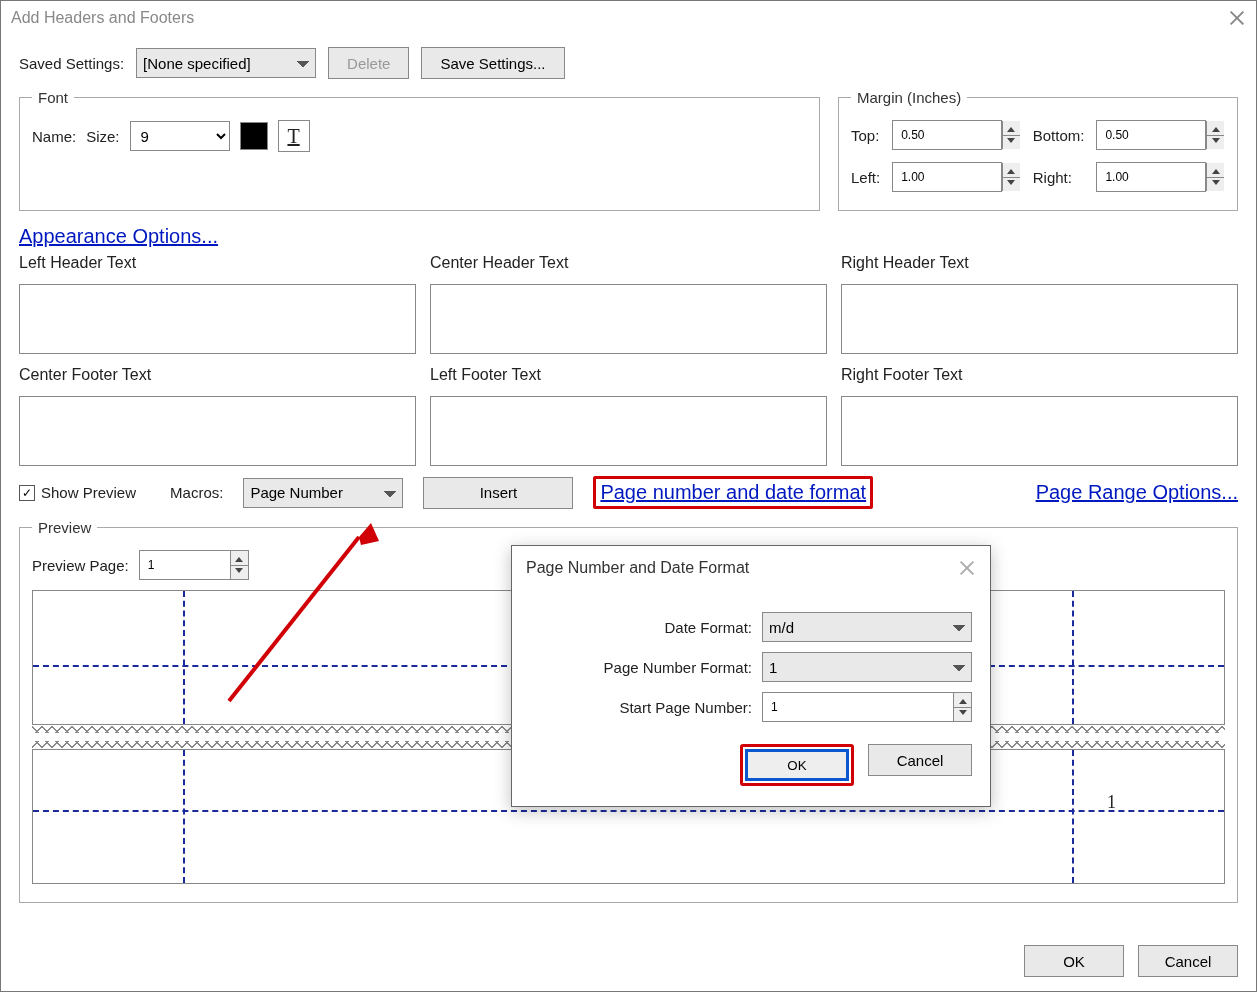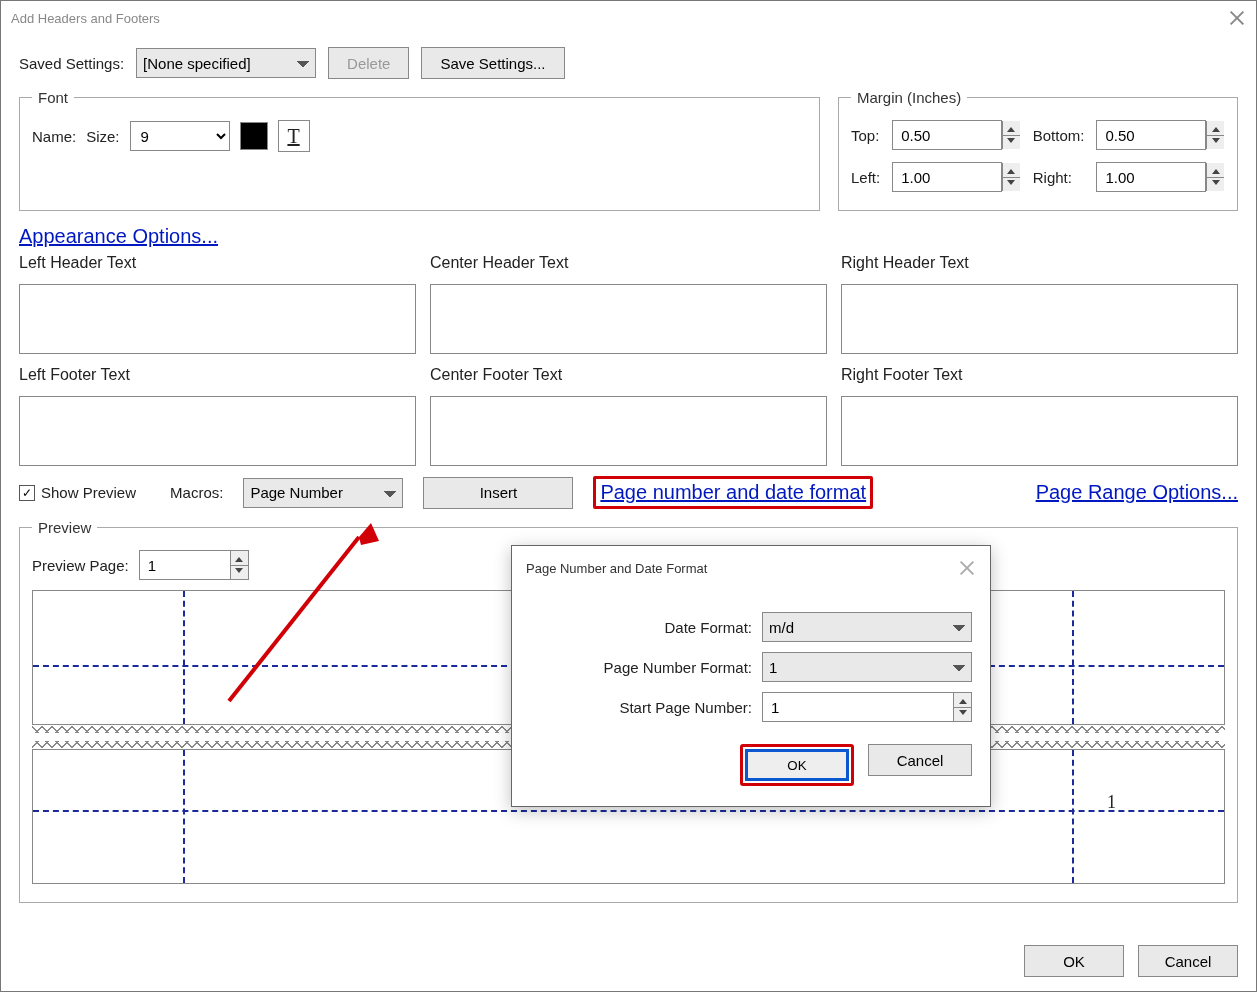--- a/index.html
+++ b/index.html
@@ -1,18 +1,18 @@
 <!DOCTYPE html>
 <html><head>
 <meta charset="utf-8">
 <style>
   * { box-sizing: border-box; }
   html, body { margin:0; padding:0; font-family: "Segoe UI", Arial, sans-serif; font-size:15px; color:#222; background:#fff; }
   .window { position:relative; width:1257px; height:992px; border:1px solid #777; background:#fff; }
-  .titlebar { display:flex; align-items:center; justify-content:space-between; height:34px; padding:0 10px; color:#888; font-size:13px;}
+  .titlebar { display:flex; align-items:center; justify-content:space-between; height:34px; padding:0 10px; color:#888; font-size:16px;}
   .close-x { width:18px; height:18px; position:relative; }
   .close-x::before, .close-x::after { content:""; position:absolute; left:8px; top:0; width:2px; height:18px; background:#888; }
   .close-x::before { transform:rotate(45deg);} .close-x::after{transform:rotate(-45deg);}
   .row { display:flex; align-items:center; gap:10px; }
   .body { padding: 12px 18px 6px 18px; }
   select.std, input.std { height:30px; border:1px solid #888; background:#fff; padding:0 6px; font-size:15px; }
   select.std { background:#e9e9e9; -webkit-appearance:none; appearance:none; padding-right:26px; background-image:linear-gradient(45deg,transparent 46%,#555 46%),linear-gradient(-45deg,transparent 46%,#555 46%); background-position:right 12px top 12px,right 6px top 12px; background-size:6px 6px,6px 6px; background-repeat:no-repeat;}
   button.std { height:32px; padding:0 18px; background:#e9e9e9; border:1px solid #888; font-size:15px; cursor:pointer;}
   button.std:disabled { color:#999; }
   fieldset.grp { border:1px solid #aaa; margin:0; padding:14px 12px 18px 12px; }
@@ -21,21 +21,21 @@
   .font-box { flex:1; }
   .margin-box { width:400px; }
   .swatch { width:28px; height:28px; background:#000; border:1px solid #888; display:inline-block;}
   .underline-btn { width:32px; height:32px; border:1px solid #888; display:inline-flex; align-items:center; justify-content:center; font-family:"Times New Roman",serif; font-size:20px; text-decoration:underline;}
   .link { color:#0018c0; text-decoration:underline; cursor:pointer; font-size:20px;}
   .hdr-grid { display:grid; grid-template-columns:1fr 1fr 1fr; gap:12px 14px; margin-top:6px;}
   .hdr-grid label { font-size:16px;}
   textarea.hfield { width:100%; height:70px; border:1px solid #888; resize:none; font-size:15px; padding:4px;}
   .macro-row { display:flex; align-items:center; gap:20px; margin-top:10px;}
   .spin { position:relative; display:inline-block; }
-  .spin input { width:110px; height:30px; border:1px solid #888; padding:0 22px 0 8px; font-size:15px;}
+  .spin input { width:110px; height:30px; border:1px solid #888; padding:0 22px 0 8px; font-size:12px;}
   .spin .btns { position:absolute; right:1px; top:1px; bottom:1px; width:18px; display:flex; flex-direction:column;}
   .spin .btns div { flex:1; border-left:1px solid #888; background:#eee; display:flex; align-items:center; justify-content:center; cursor:pointer;}
   .spin .btns div::before{content:"";border:4px solid transparent;}
   .spin .btns div:first-child{border-bottom:1px solid #888;}
   .spin .btns div:first-child::before{border-bottom:5px solid #444;}
   .spin .btns div:last-child::before{border-top:5px solid #444;}
   .red-box { border:3px solid #d00006; padding:2px 4px; border-radius:2px;}
   .page-frame { position:relative; border:1px solid #888; height:135px; overflow:hidden; background:#fff;}
   .page-frame .vline { position:absolute; top:0; bottom:0; border-left:2px dashed #1a2a9b;}
   .page-frame .hline { position:absolute; left:0; right:0; border-top:2px dashed #1a2a9b;}
@@ -128,22 +128,22 @@
       <span class="link">Appearance Options...</span>
     </div>
 
     <div class="hdr-grid">
       <label>Left Header Text</label>
       <label>Center Header Text</label>
       <label>Right Header Text</label>
       <textarea class="hfield" style=""></textarea>
       <textarea class="hfield" style=""></textarea>
       <textarea class="hfield" style=""></textarea>
+      <label>Center Footer Text</label>
       <label>Left Footer Text</label>
-      <label>Center Footer Text</label>
       <label>Right Footer Text</label>
       <textarea class="hfield" style=""></textarea>
       <textarea class="hfield" style=""></textarea>
       <textarea class="hfield" style=""></textarea>
     </div>
 
     <div class="macro-row">
       <span class="chk">
         <span class="box">✓</span>
         <span>Show Preview</span>

